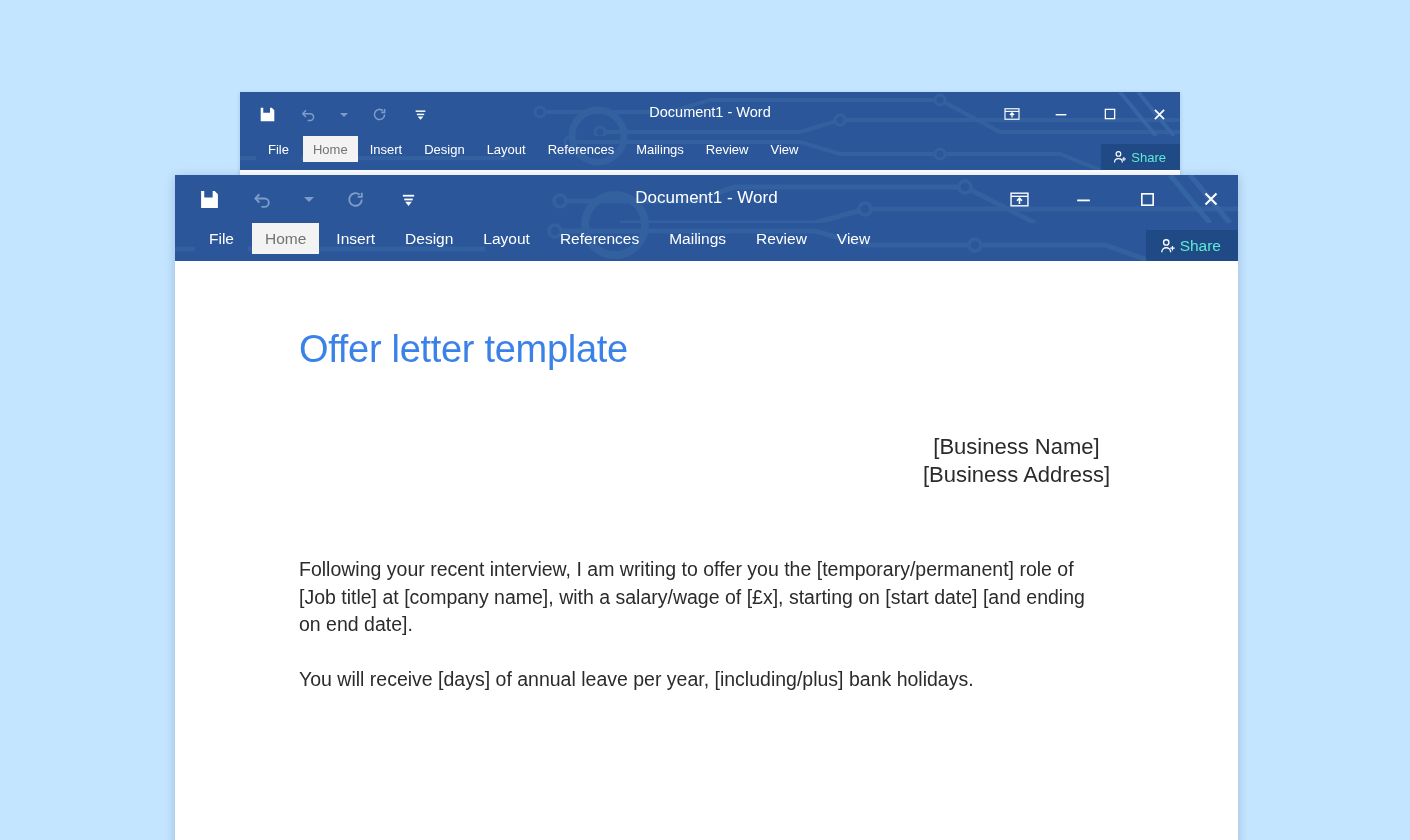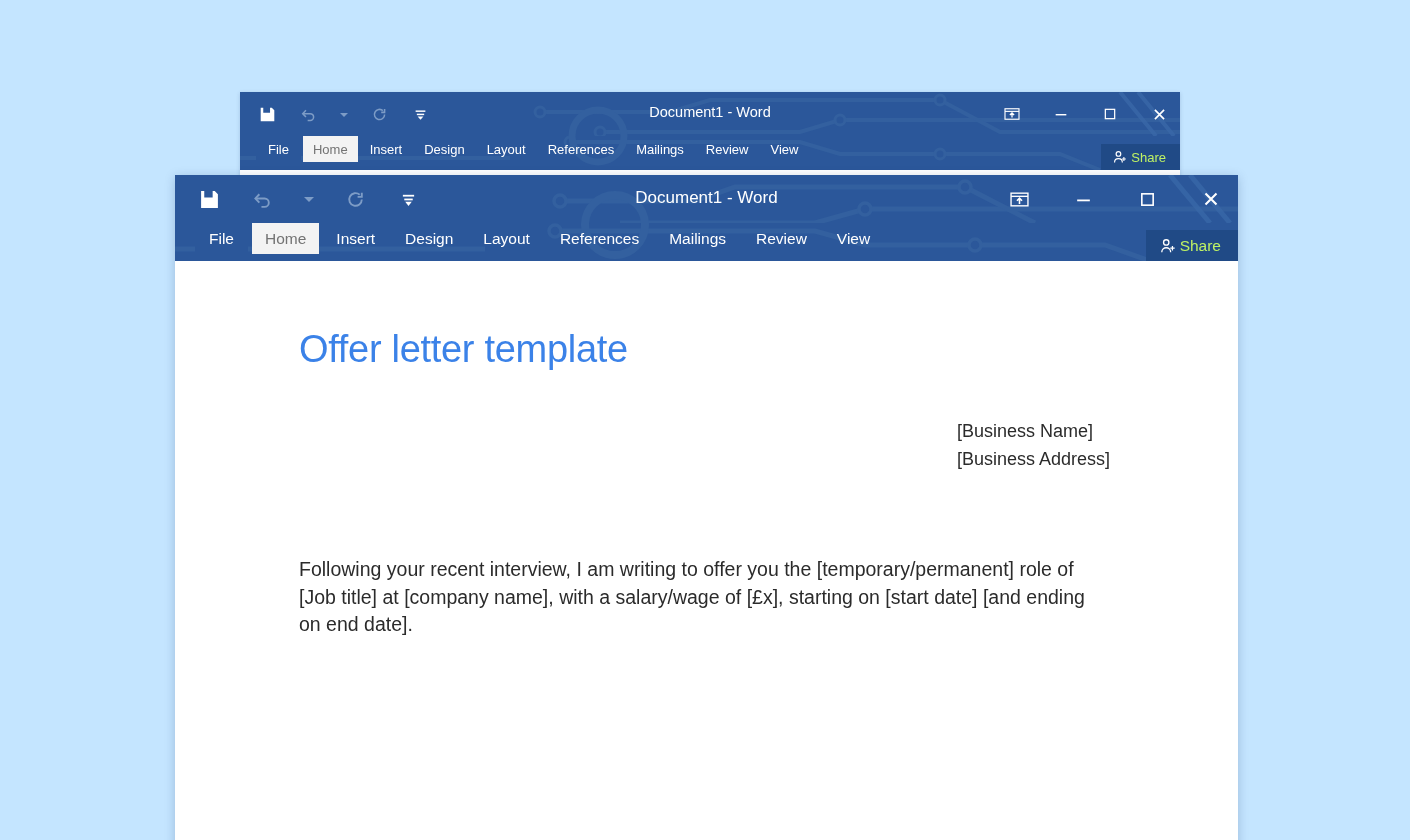--- a/index.html
+++ b/index.html
@@ -46,21 +46,21 @@
     white-space:nowrap;
     display:flex; align-items:center; justify-content:center;
     z-index:2;
   }
   .tab.file { background:#2b579a; }
   .tab.active { background:#f3f3f3; color:#737373; }
   .share-btn {
     position:absolute;
     background:#204a86;
     display:flex; align-items:center; justify-content:center;
-    color:#bef264; white-space:nowrap; gap:4px; z-index:3;
+    color:#5eead4; white-space:nowrap; gap:4px; z-index:3;
   }
   .page { background:#ffffff; position:relative; overflow:hidden;padding-left:15px; }
 
   
   #win-back { left:240px; top:72px; width:940px; height:110px;
               box-shadow:0 1px 4px rgba(20,50,100,.18); }
   #win-back .titlebar { height:44px; }
   #win-back .qat { left:17px; top:0; height:44px; gap:21px; }
   #win-back .qat-btn { width:20px; height:20px; }
   #win-back .doc-title { top:12px; font-size:14.5px; }
@@ -85,22 +85,22 @@
   #win-front .tab { height:31px; font-size:15.5px; padding:0 13px; margin-right:4px; }
   #win-front .tab.file { margin-left:20px; padding:0 14px; }
   #win-front .share-btn { right:0; bottom:0; height:31px; padding:0 17px 0 14px; font-size:15.5px; }
   #win-front .page { height:599px; }
   .doc-heading {
     position:absolute; left:124px; top:67px;
     font-size:38px; font-weight:400; letter-spacing:-.3px;
     color:#3b82e8; white-space:nowrap;
   }
   .addr-block {
-    position:absolute; right:128px; top:156px;
-    text-align:left; font-size:18px; line-height:28px; color:#2b2b2b;
+    position:absolute; right:128px; top:172px;
+    text-align:center; font-size:22px; line-height:28px; color:#2b2b2b;
   }
   .body-block {
     position:absolute; left:124px; top:295px; width:800px;
     font-size:19.5px; line-height:27.5px; color:#2b2b2b;
   }
   .body-block p { margin:0 0 27px 0; }
   .body-block p:last-child { margin-bottom:0; }
 </style>
 </head>
 <body>
@@ -379,17 +379,18 @@
     </div>
 
     <div class="page">
       <div class="doc-heading">Offer letter template</div>
       <div class="addr-block">
           <div>[Business Name]</div>
           <div>[Business Address]</div>
         </div>
       <div class="body-block">
           <p>Following your recent interview, I am writing to offer you the [temporary/permanent] role of [Job title] at [company name], with a salary/wage of [£x], starting on [start date] [and ending on end date].</p>
+          <p>You will receive [days] of annual leave per year, [including/plus] bank holidays.</p>
         </div>
     </div>
   </div>
 
 </div>
 
 </body></html>

